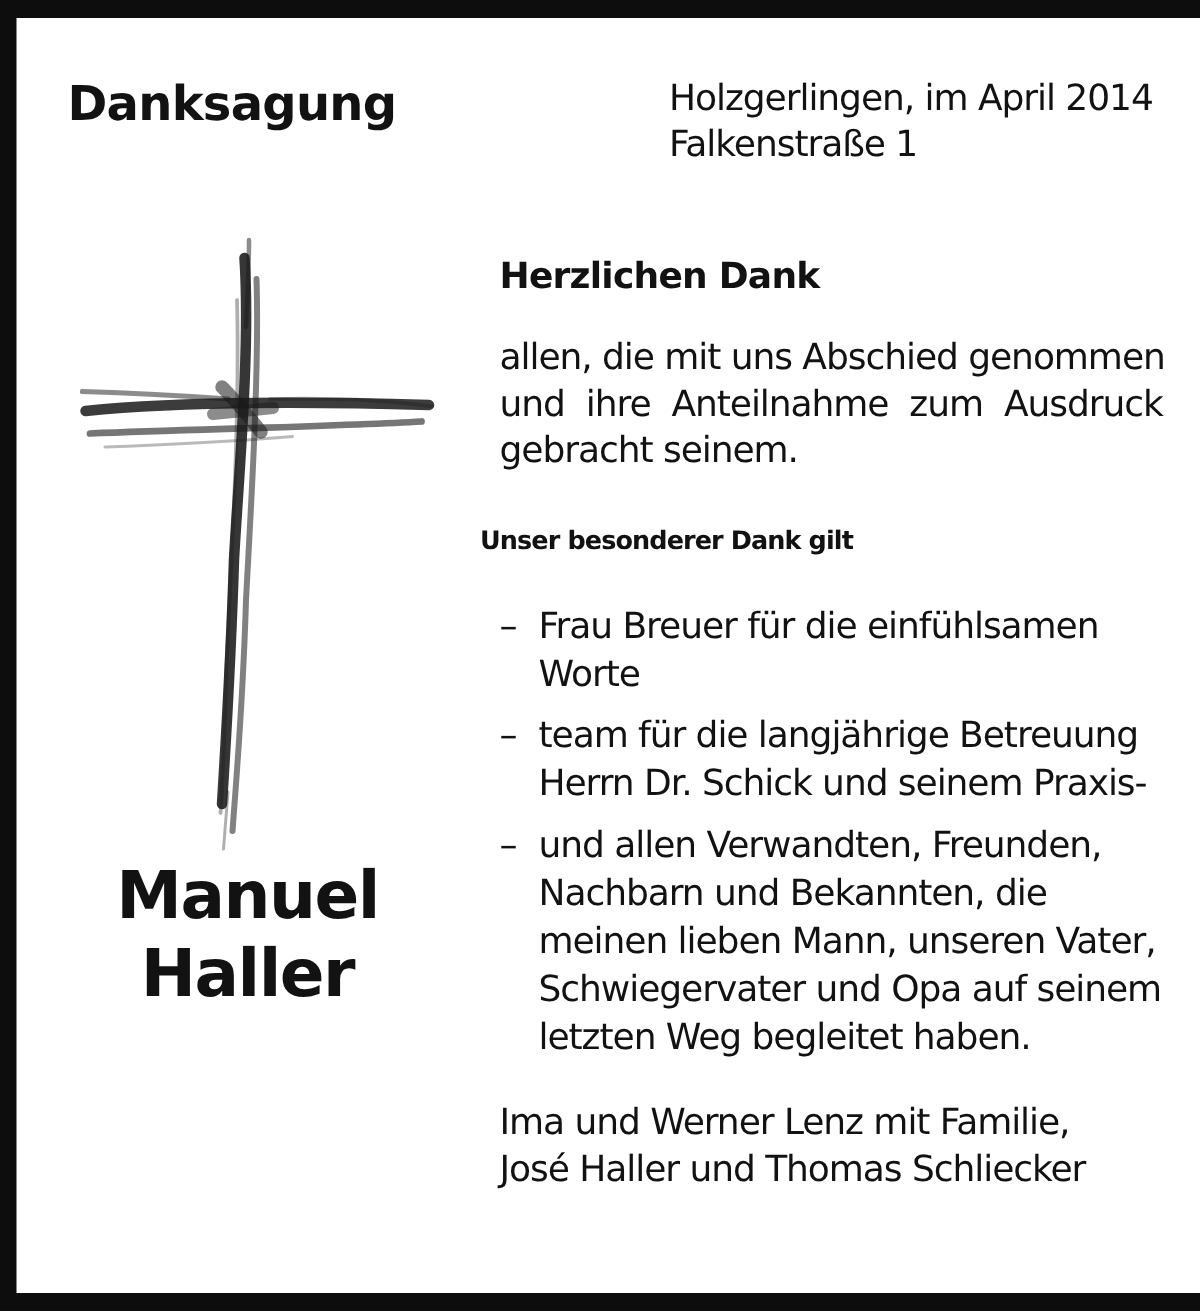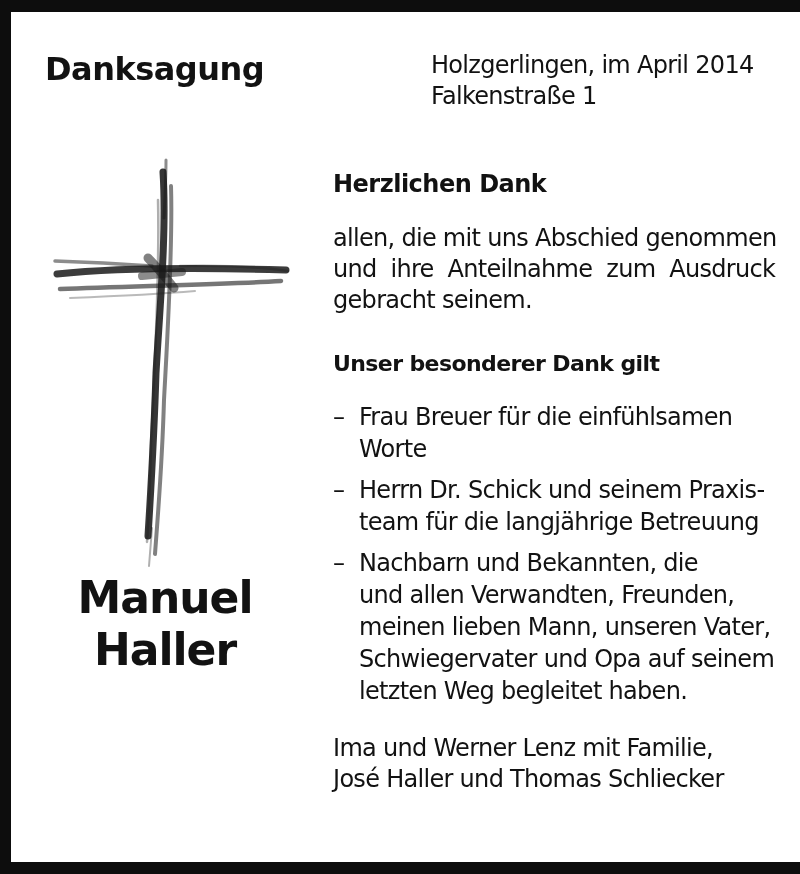--- a/index.html
+++ b/index.html
@@ -23,21 +23,21 @@
     z-index:5;
   }
   .abs{position:absolute;}
   
   .notice-type{
     left:45px;top:50px;
     font-size:32px;font-weight:bold;
     letter-spacing:-0.5px;
   }
   .dateline{
-    left:431px;top:50px;
+    left:446px;top:50px;
     font-size:24px;line-height:31px;
     letter-spacing:-0.7px;
     white-space:nowrap;
   }
   
   .cross-wrap{left:30px;top:138px;width:280px;height:435px;}
   .cross-wrap svg{filter:blur(0.4px);}
   
   .deceased-name{
     left:25px;top:572px;width:280px;
@@ -51,22 +51,22 @@
     letter-spacing:-0.5px;white-space:nowrap;
   }
   .intro{
     left:333px;top:223px;width:425px;
     font-size:24px;line-height:31px;
     letter-spacing:-0.7px;
   }
   .intro .line{white-space:nowrap;}
   .intro .line:nth-child(2){word-spacing:7px;}
   .sub-heading{
-    left:333px;top:351px;
-    font-size:22px;font-weight:bold;
+    left:320px;top:351px;
+    font-size:17px;font-weight:bold;
     letter-spacing:-0.6px;white-space:nowrap;
   }
   .thanks-list{
     left:333px;top:401px;width:440px;
     font-size:24px;line-height:32px;
     letter-spacing:-0.7px;
   }
   .titem{position:relative;padding-left:26px;margin-bottom:9px;}
   .titem .bullet{position:absolute;left:0;top:0;}
   .titem .line{white-space:nowrap;}
@@ -131,29 +131,29 @@
     <div class="titem">
       <span class="bullet">–</span>
       <div class="titem-lines">
           <div class="line">Frau Breuer für die einfühlsamen</div>
           <div class="line">Worte</div>
         </div>
     </div>
     <div class="titem">
       <span class="bullet">–</span>
       <div class="titem-lines">
+          <div class="line">team für die langjährige Betreuung</div>
           <div class="line">Herrn Dr. Schick und seinem Praxis-</div>
-          <div class="line">team für die langjährige Betreuung</div>
         </div>
     </div>
     <div class="titem">
       <span class="bullet">–</span>
       <div class="titem-lines">
+          <div class="line">und allen Verwandten, Freunden,</div>
           <div class="line">Nachbarn und Bekannten, die</div>
-          <div class="line">und allen Verwandten, Freunden,</div>
           <div class="line">meinen lieben Mann, unseren Vater,</div>
           <div class="line">Schwiegervater und Opa auf seinem</div>
           <div class="line">letzten Weg begleitet haben.</div>
         </div>
     </div>
   </div>
 
   <div class="abs signatories">
       <div class="line">Ima und Werner Lenz mit Familie,</div>
       <div class="line">José Haller und Thomas Schliecker</div>

